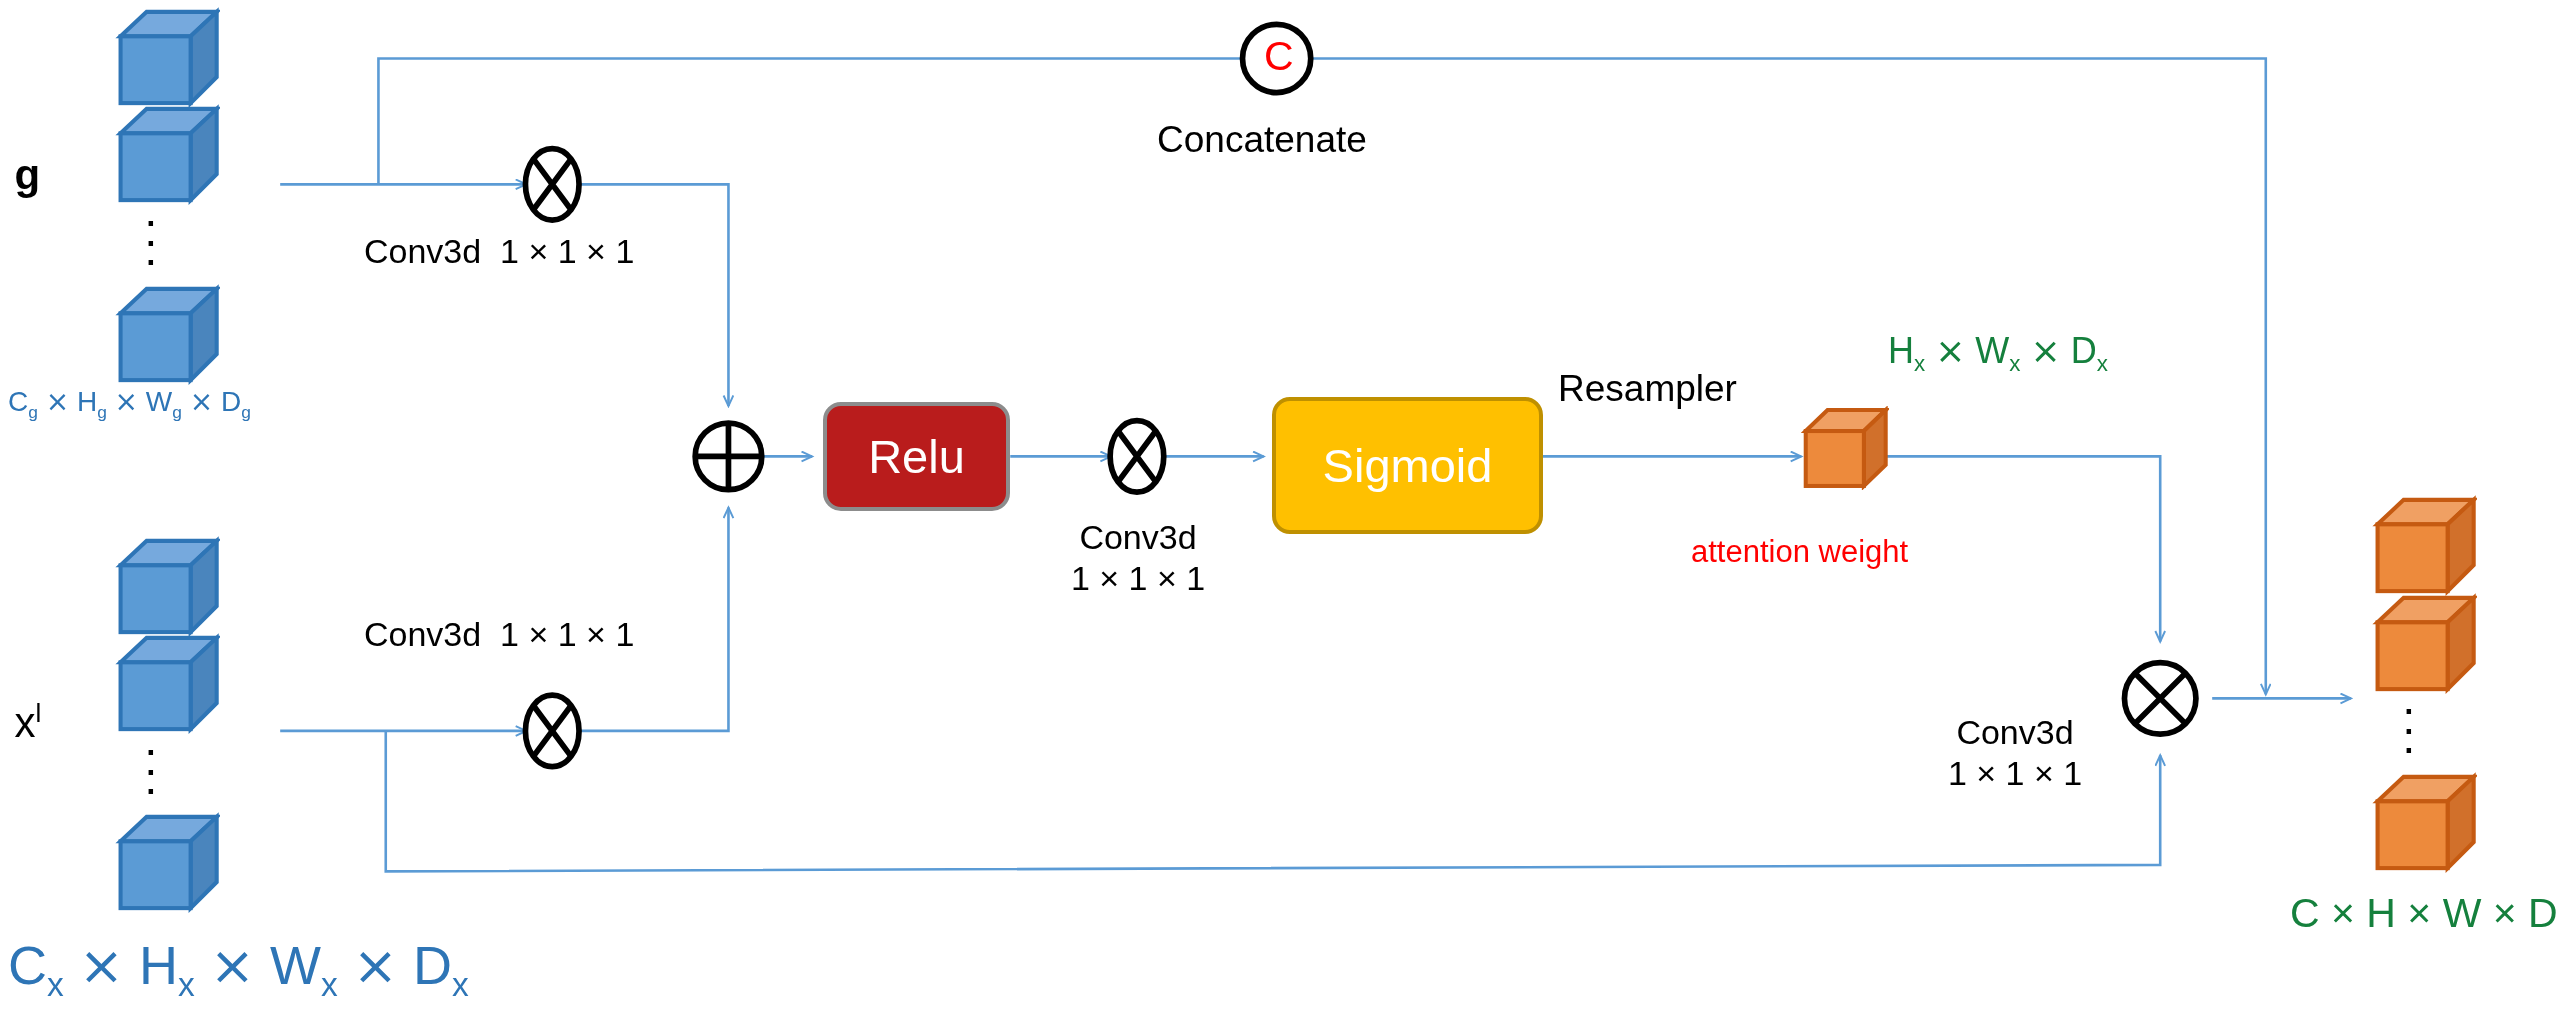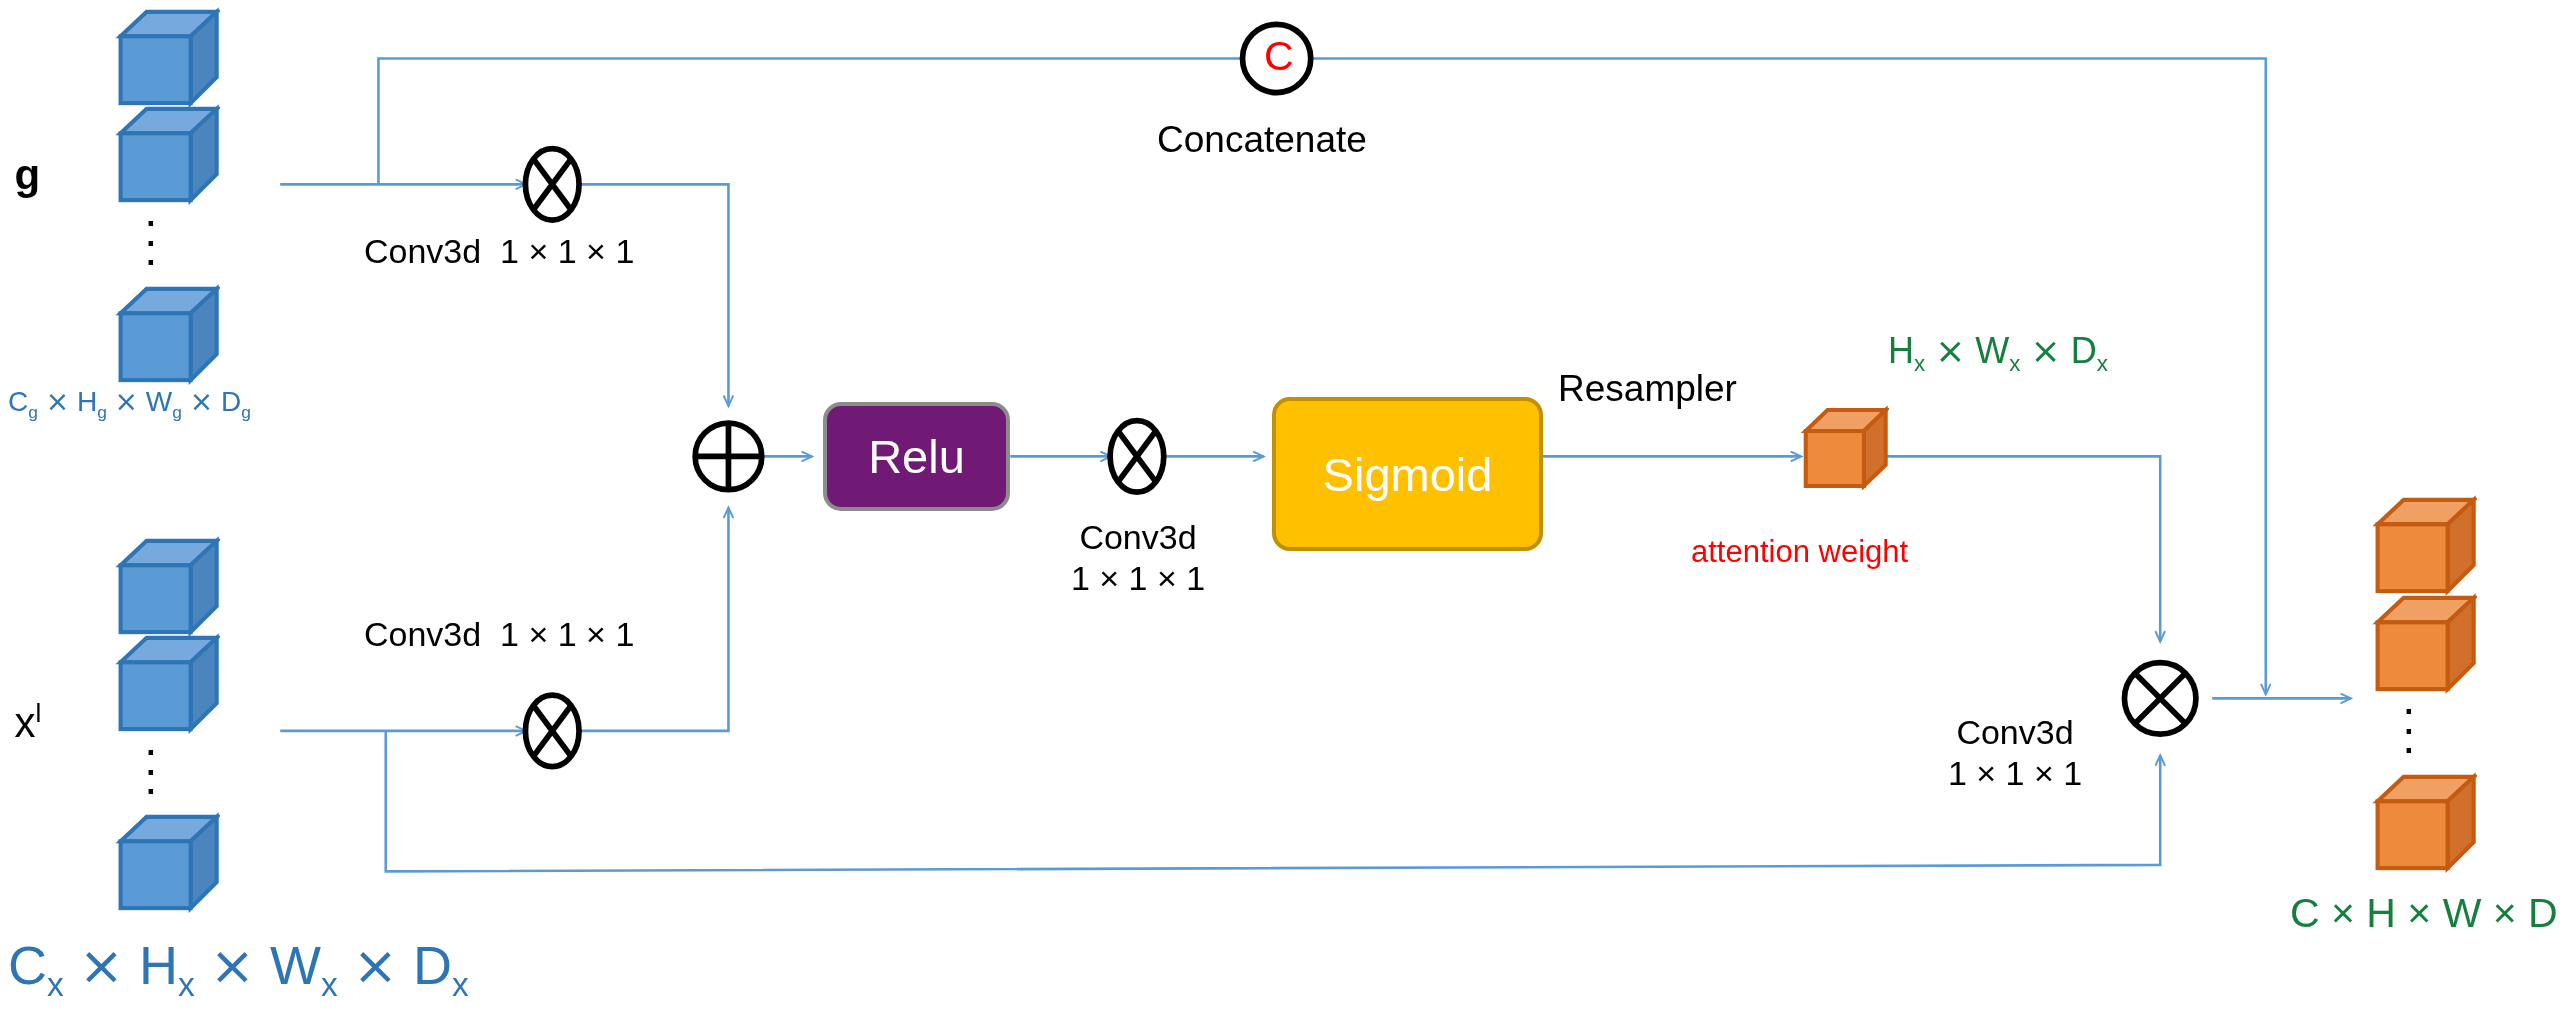--- a/index.html
+++ b/index.html
@@ -10,21 +10,21 @@
   .lbl{position:absolute;white-space:nowrap;line-height:1;}
   .lbl-black{color:#000;}
   .lbl-blue{color:#2E75B6;}
   .lbl-orange{color:#15803d;}
   .lbl-red{color:#FF0000;}
 
   .cube{position:absolute;}
 
   .procbox{position:absolute;display:flex;align-items:center;justify-content:center;
            border-radius:18px;color:#fff;box-sizing:border-box;}
-  .procbox.relu{background:#701a75;border:4px solid #8C8C8C;}
+  .procbox.relu{background:#b91c1c;border:4px solid #8C8C8C;}
   .procbox.sigmoid{background:#FFC000;border:4px solid #BF9000;}
   .sub{font-size:0.62em;vertical-align:sub;}
   .sup{font-size:0.62em;vertical-align:super;}
   .times{font-family:"DejaVu Sans",sans-serif;}
 </style>
 </head>
 <body>
 
 <div id="stage">
 
@@ -185,21 +185,21 @@
 
   <div class="lbl lbl-black" style="left:1929px;top:715px;font-size:34px;text-align:center;width:172px;">
     <div>Conv3d</div>
     <div style="margin-top:6.5px;">1 × 1 × 1</div>
   </div>
 
   <div class="procbox relu" style="left:823px;top:402px;width:187px;height:109px;font-size:47px;">
     <span>Relu</span>
   </div>
 
-  <div class="procbox sigmoid" style="left:1272px;top:397px;width:271px;height:154px;font-size:47px;">
+  <div class="procbox sigmoid" style="left:1272px;top:397px;width:271px;height:137px;font-size:47px;">
     <span>Sigmoid</span>
   </div>
 
   <div class="lbl lbl-black" style="left:1558px;top:370px;font-size:37px;text-align:right;">Resampler</div>
 
   <div class="lbl lbl-orange" style="left:1888px;top:333px;font-size:36px;">
     H<span class="sub">x</span> <span class="times">×</span> W<span class="sub">x</span> <span class="times">×</span> D<span class="sub">x</span>
   </div>
 
   <div class="cube" style="left:1800px;top:406px;width:89px;height:84px;">

